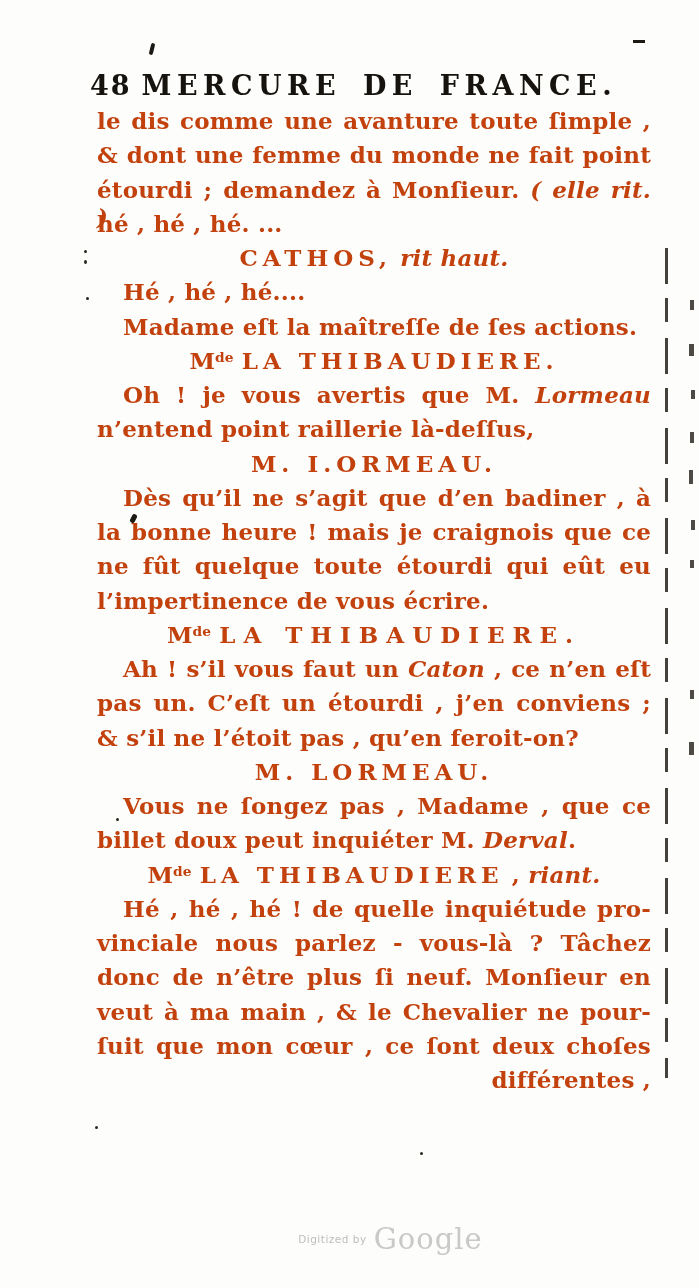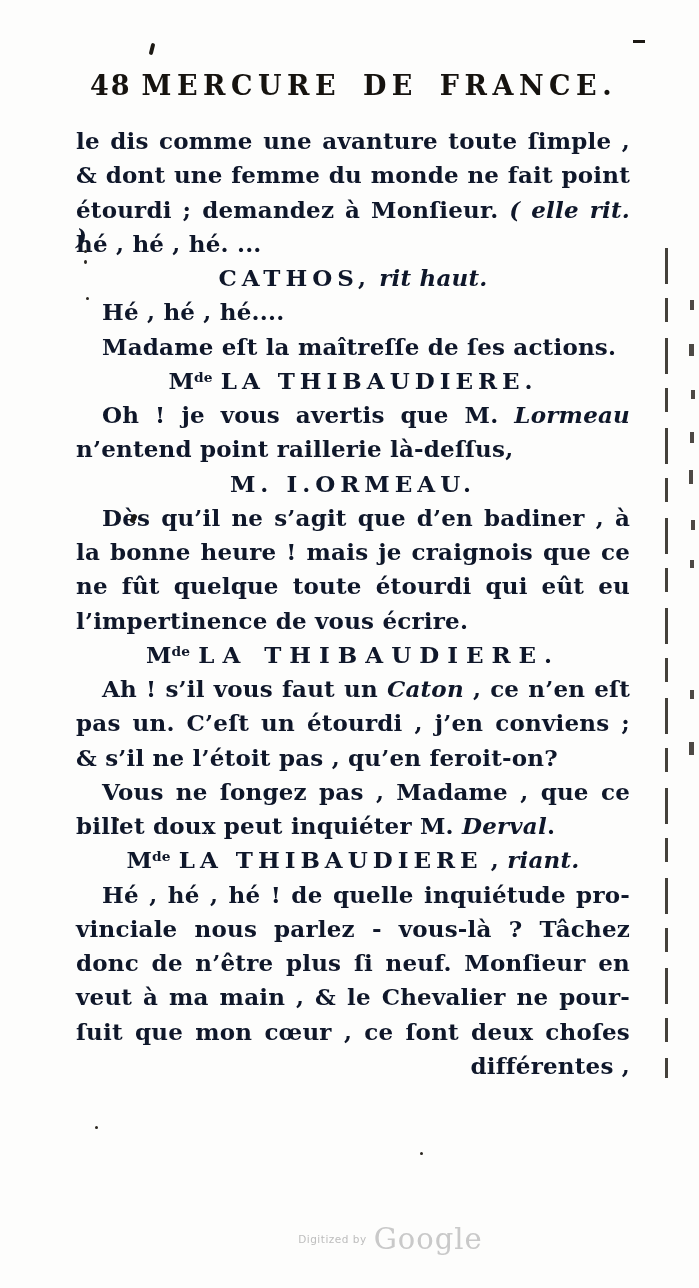--- a/index.html
+++ b/index.html
@@ -14,24 +14,23 @@
   .header{
     position:absolute;left:90px;top:70px;width:560px;
     font-size:27px;font-weight:bold;color:#16130f;
     white-space:nowrap;
   }
   .header .num{letter-spacing:2px;margin-right:10px;}
   .header .title{letter-spacing:5.5px;word-spacing:7px;}
 
   
   .text-block{
-    position:absolute;left:76px;top:107px;width:554px;
-    font-size:23px;font-weight:bold;color:#0f172a;
+    position:absolute;left:97px;top:107px;width:554px;
+    font-size:23px;font-weight:bold;color:#c2410c;
     letter-spacing:0.2px;
-    margin-top:20px;
   }
   .line{height:34.25px;white-space:nowrap;}
   .line.justify{white-space:normal;text-align:justify;text-align-last:justify;}
   .line.center{text-align:center;}
   .line.right{text-align:right;}
   .line.ind{text-indent:26px;}
   .it{font-style:italic;}
   .caps{letter-spacing:5px;}
   .capswide{letter-spacing:8px;}
   .sup{font-size:0.60em;vertical-align:0.5em;letter-spacing:0;}
@@ -86,20 +85,21 @@
       <div class="line left"><span>n’entend point raillerie là-deſſus,</span></div>
       <div class="line center"><span class="caps">M. I.ORMEAU.</span></div>
       <div class="line justify ind"><span>Dès qu’il ne s’agit que d’en badiner , à</span></div>
       <div class="line justify"><span>la bonne heure ! mais je craignois que ce</span></div>
       <div class="line justify"><span>ne fût quelque toute étourdi qui eût eu</span></div>
       <div class="line left"><span>l’impertinence de vous écrire.</span></div>
       <div class="line center"><span>M</span><span class="sup">de</span><span>  </span><span class="capswide">LA THIBAUDIERE.</span></div>
       <div class="line justify ind"><span>Ah ! s’il vous faut un </span><span class="it">Caton</span><span> , ce n’en eſt</span></div>
       <div class="line justify"><span>pas un. C’eſt un étourdi , j’en conviens ;</span></div>
       <div class="line left"><span>&amp; s’il ne l’étoit pas , qu’en feroit-on?</span></div>
+      <div class="line center"><span class="caps">M. LORMEAU.</span></div>
       <div class="line justify ind"><span>Vous ne ſongez pas , Madame , que ce</span></div>
       <div class="line left"><span>billet doux peut inquiéter M. </span><span class="it">Derval</span><span>.</span></div>
       <div class="line center"><span>M</span><span class="sup">de</span><span> </span><span class="caps">LA THIBAUDIERE</span><span> , </span><span class="it">riant.</span></div>
       <div class="line justify ind"><span>Hé , hé , hé ! de quelle inquiétude pro-</span></div>
       <div class="line justify"><span>vinciale nous parlez - vous-là ? Tâchez</span></div>
       <div class="line justify"><span>donc de n’être plus ſi neuf. Monſieur en</span></div>
       <div class="line justify"><span>veut à ma main , &amp; le Chevalier ne pour-</span></div>
       <div class="line justify"><span>ſuit que mon cœur , ce ſont deux choſes</span></div>
       <div class="line right"><span>différentes ,</span></div>
     </div>

